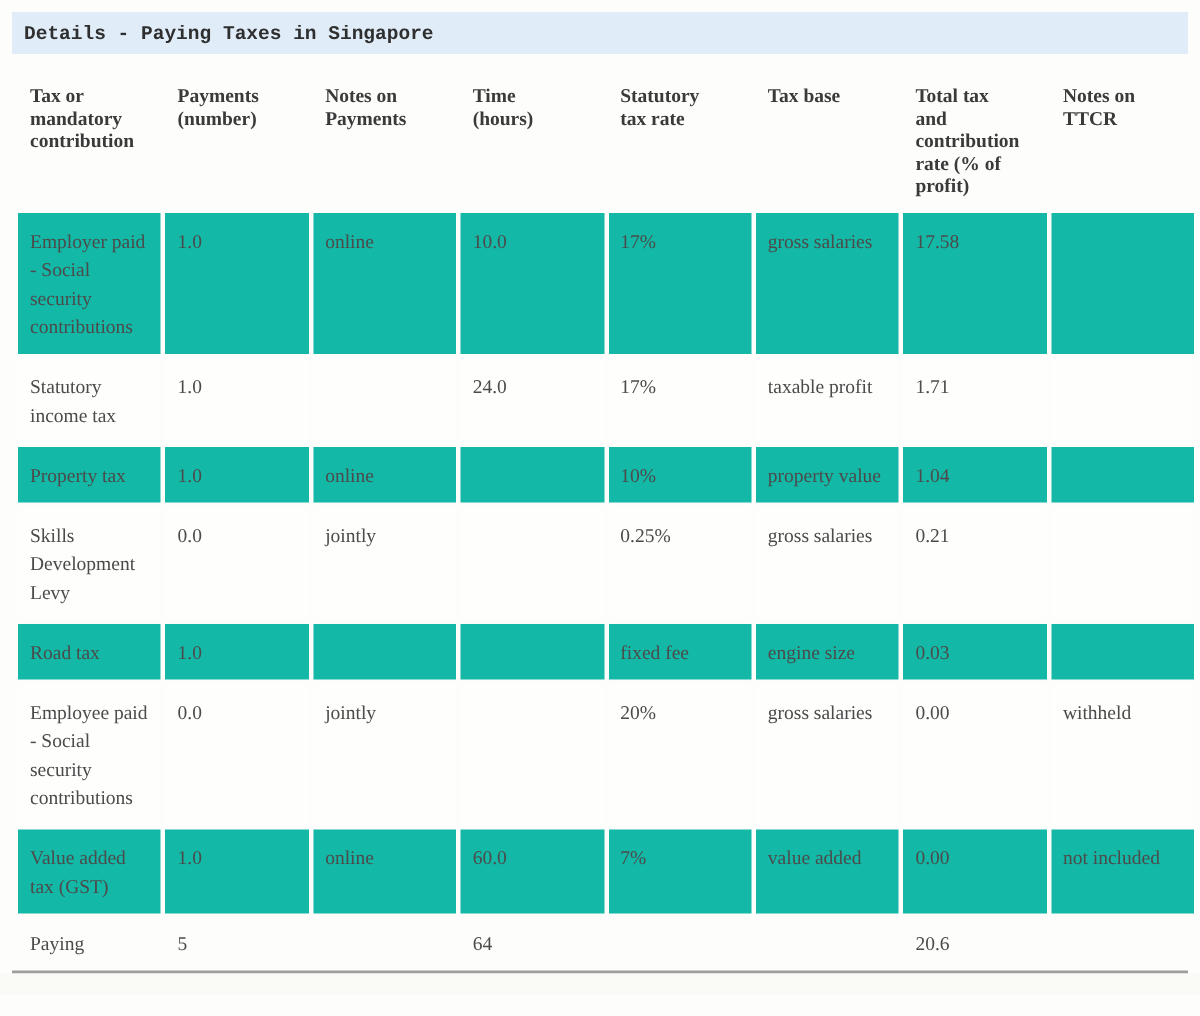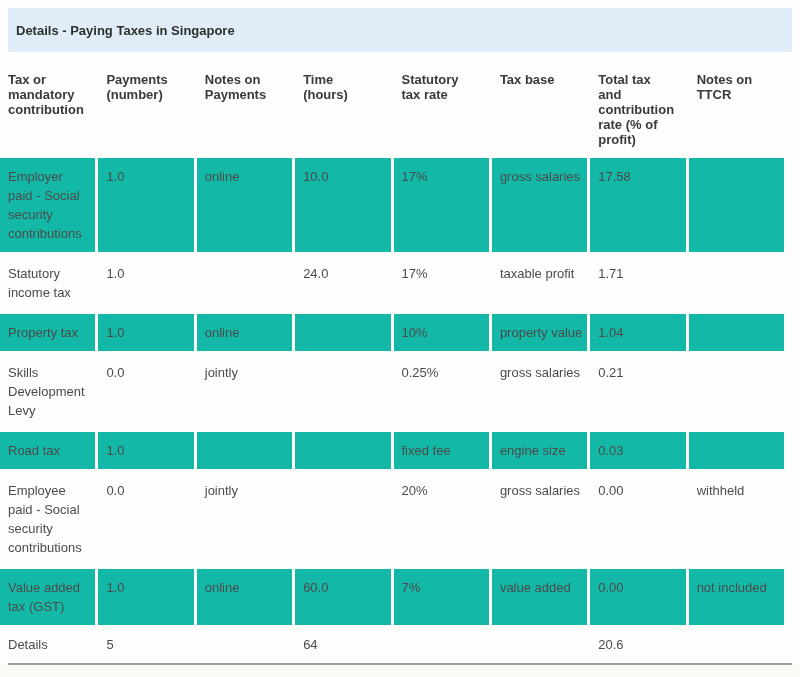--- a/index.html
+++ b/index.html
@@ -12,35 +12,37 @@
     font-family: "Liberation Sans", "DejaVu Sans", sans-serif;
   }
   .page {
     width: 800px;
     height: 677px;
     position: relative;
     box-sizing: border-box;
   }
   .title-bar {
     margin: 8px 8px 0 8px;
-    height: 44px;
+    height: 28px;
     background: #e0edf8;
     display: flex;
     align-items: center;
     box-sizing: border-box;
     padding-left: 8px;
+    font-family: Liberation Mono, monospace;
   }
   .title-bar span {
     font-size: 13px;
     font-weight: bold;
     color: #2f2f2f;
   }
   .tax-table {
-    margin: 8px 8px 0 0;
+    margin: 8px 8px 0 12px;
     width: 784px;
+    font-family: Liberation Serif, serif;
   }
   .grid-row {
     display: grid;
     grid-template-columns: repeat(8, 1fr);
     column-gap: 3px;
   }
   .thead .cell {
     background: #fdfdfb;
     font-weight: bold;
     color: #3a3a3a;
@@ -179,21 +181,21 @@
           <div class="cell">1.0</div>
           <div class="cell">online</div>
           <div class="cell">60.0</div>
           <div class="cell">7%</div>
           <div class="cell">value added</div>
           <div class="cell">0.00</div>
           <div class="cell">not included</div>
         </div>
       </div>
     <div class="grid-row trow totals" id="totalsrow">
-        <div class="cell">Details</div>
+        <div class="cell">Paying</div>
         <div class="cell">5</div>
         <div class="cell"></div>
         <div class="cell">64</div>
         <div class="cell"></div>
         <div class="cell"></div>
         <div class="cell">20.6</div>
         <div class="cell"></div>
       </div>
   </div>
 

